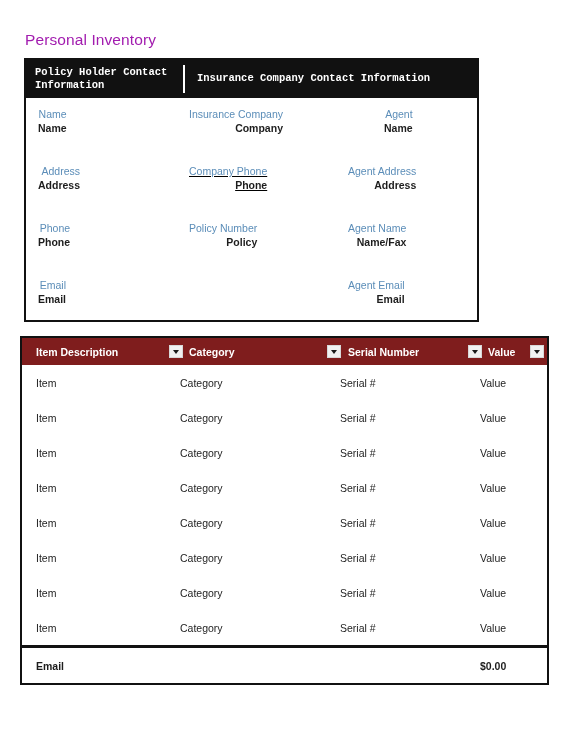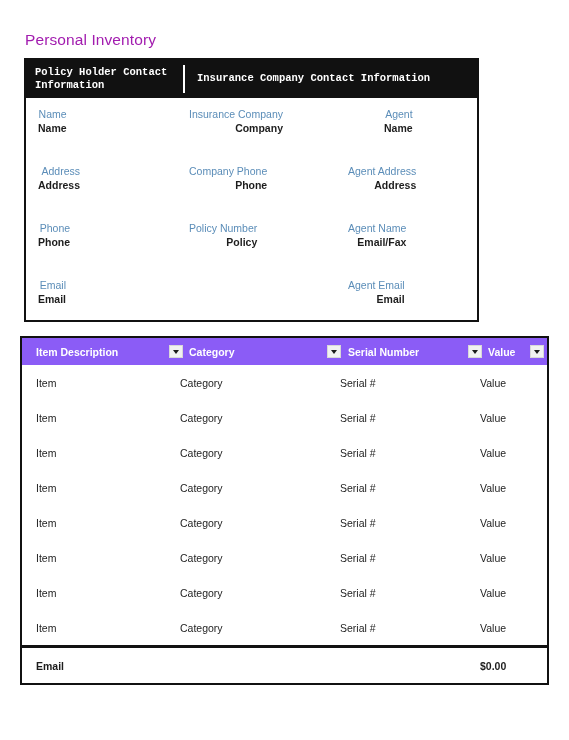--- a/index.html
+++ b/index.html
@@ -94,21 +94,21 @@
     position: absolute;
     left: 20px;
     top: 336px;
     width: 529px;
     box-sizing: border-box;
     border: 2px solid #111111;
     background: #ffffff;
   }
   .table-head {
     height: 27px;
-    background: #8b5cf6;
+    background: #7f1d1d;
     position: relative;
   }
   .th {
     position: absolute;
     top: 0;
     height: 27px;
     display: flex;
     align-items: center;
     color: #ffffff;
     font-size: 10.5px;
@@ -193,40 +193,40 @@
     </div>
     <div class="field" style="left:12px; top:180px;">
       <div class="field-label">Email</div>
       <div class="field-value">Email</div>
     </div>
 
     <div class="field" style="left:163px; top:9px;">
       <div class="field-label">Insurance Company</div>
       <div class="field-value">Company</div>
     </div>
-    <div class="field" style="left:163px; top:66px;">
+    <div class="field" style="left:163px; top:66px;text-decoration:underline;">
       <div class="field-label">Company Phone</div>
       <div class="field-value">Phone</div>
     </div>
     <div class="field" style="left:163px; top:123px;">
       <div class="field-label">Policy Number</div>
       <div class="field-value">Policy</div>
     </div>
 
     <div class="field" style="left:322px; top:9px;margin-left:36px;">
       <div class="field-label">Agent</div>
       <div class="field-value">Name</div>
     </div>
     <div class="field" style="left:322px; top:66px;">
       <div class="field-label">Agent Address</div>
       <div class="field-value">Address</div>
     </div>
     <div class="field" style="left:322px; top:123px;">
       <div class="field-label">Agent Name</div>
-      <div class="field-value">Email/Fax</div>
+      <div class="field-value">Name/Fax</div>
     </div>
     <div class="field" style="left:322px; top:180px;">
       <div class="field-label">Agent Email</div>
       <div class="field-value">Email</div>
     </div>
 
   </div>
 </div>
 
 <div class="inventory-table">

